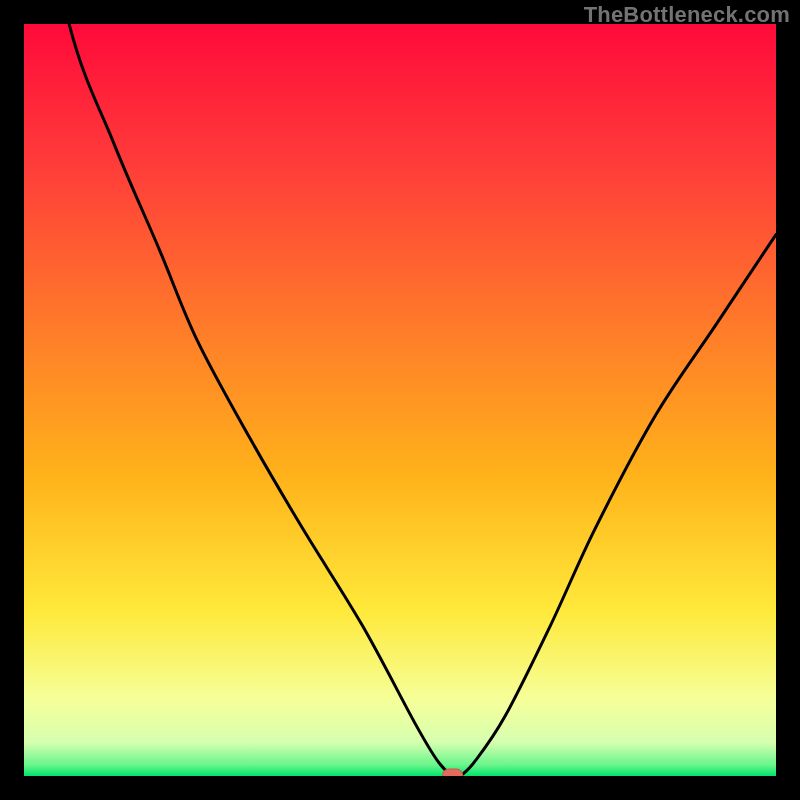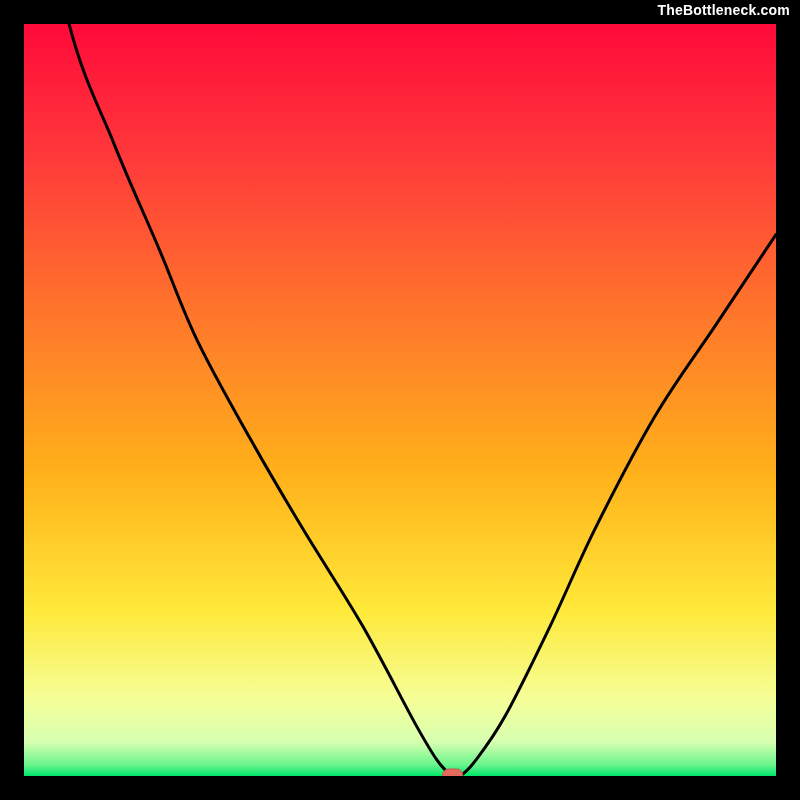--- a/index.html
+++ b/index.html
@@ -24,23 +24,23 @@
     top: 24px;
     width: 752px;
     height: 752px;
     overflow: hidden;
   }
   .attribution {
     position: absolute;
     top: 2px;
     right: 10px;
     font-family: Arial, Helvetica, sans-serif;
-    font-size: 14px;
+    font-size: 22px;
     font-weight: 600;
-    color: #ffffff;
+    color: #737373;
     letter-spacing: 0.2px;
   }
 </style>
 </head>
 <body>
 <div class="frame">
   <div class="attribution">TheBottleneck.com</div>
   <div class="plot">
     <svg id="chart-svg" viewBox="0 0 752 752" width="752" height="752">
         <defs>

